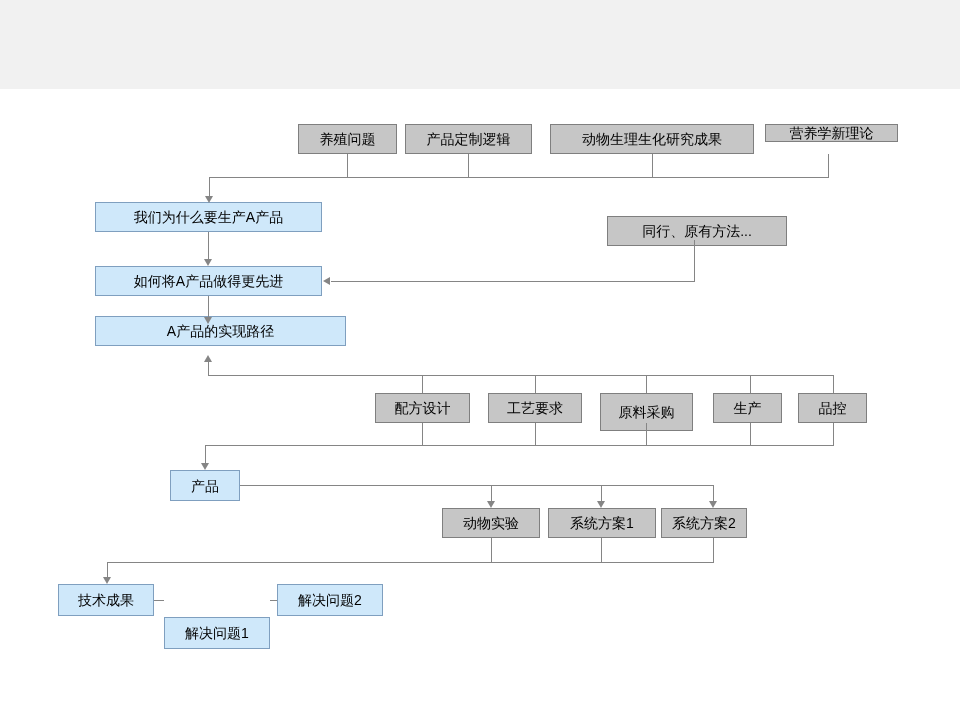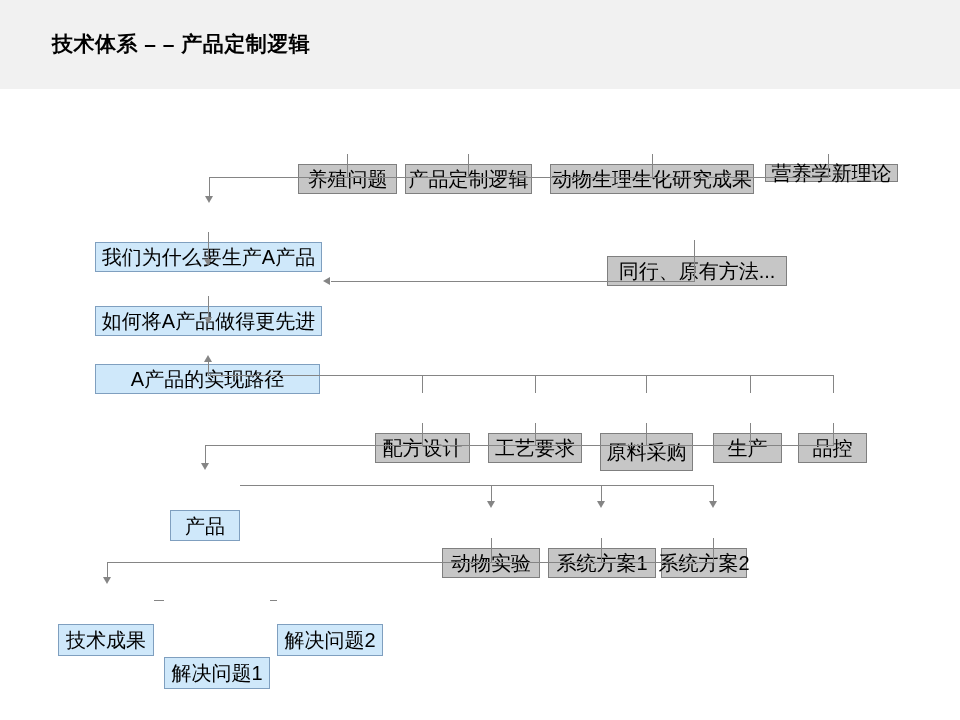--- a/index.html
+++ b/index.html
@@ -7,46 +7,45 @@
     --gray-fill:#c6c6c6; --gray-border:#7f7f7f;
     --blue-fill:#cfe8fa; --blue-border:#7f9fbf;
     --connector:#858585; --text:#000000;
   }
   html,body{margin:0;padding:0;}
   body{font-family:"Liberation Sans","DejaVu Sans",sans-serif;background:#fff;}
   .slide{position:relative;width:960px;height:720px;background:var(--body-bg);overflow:hidden;}
   .header{position:absolute;left:0;top:0;width:960px;height:89px;background:var(--header-bg);}
   .title{position:absolute;left:52px;top:30px;font-size:21px;font-weight:bold;color:var(--text);white-space:nowrap;letter-spacing:0.5px;}
   .box{position:absolute;display:flex;align-items:center;justify-content:center;
-       font-size:20px;color:var(--text);white-space:nowrap;box-sizing:border-box;line-height:1;margin-top:40px;}
+       font-size:14px;color:var(--text);white-space:nowrap;box-sizing:border-box;line-height:1;}
   .box.gray{background:var(--gray-fill);border:1px solid var(--gray-border);}
   .box.blue{background:var(--blue-fill);border:1px solid var(--blue-border);}
   .line{position:absolute;background:var(--connector);}
   .arr{position:absolute;width:0;height:0;border-style:solid;border-color:transparent;}
   .arr.down{border-width:7px 4px 0 4px;border-top-color:var(--connector);}
   .arr.up{border-width:0 4px 7px 4px;border-bottom-color:var(--connector);}
   .arr.left{border-width:4px 7px 4px 0;border-right-color:var(--connector);}
 </style>
 </head>
 <body>
 
 <div class="slide">
   <div class="header"></div>
-  <div class="title">技术体系 – – 产品定制逻辑</div>
 
   <div>
 
     <div class="box gray" style="left:298px;top:124px;width:99px;height:30px">养殖问题</div>
     <div class="box gray" style="left:405px;top:124px;width:127px;height:30px">产品定制逻辑</div>
     <div class="box gray" style="left:550px;top:124px;width:204px;height:30px">动物生理生化研究成果</div>
     <div class="box gray" style="left:765px;top:124px;width:133px;height:18px">营养学新理论</div>
 
     <div class="box blue" style="left:95px;top:202px;width:227px;height:30px">我们为什么要生产A产品</div>
     <div class="box blue" style="left:95px;top:266px;width:227px;height:30px">如何将A产品做得更先进</div>
-    <div class="box blue" style="left:95px;top:324px;width:225px;height:30px">A产品的实现路径</div>
+    <div class="box blue" style="left:95px;top:316px;width:251px;height:30px">A产品的实现路径</div>
 
     <div class="box gray" style="left:607px;top:216px;width:180px;height:30px">同行、原有方法...</div>
 
     <div class="box gray" style="left:375px;top:393px;width:95px;height:30px">配方设计</div>
     <div class="box gray" style="left:488px;top:393px;width:94px;height:30px">工艺要求</div>
     <div class="box gray" style="left:600px;top:393px;width:93px;height:38px">原料采购</div>
     <div class="box gray" style="left:713px;top:393px;width:69px;height:30px">生产</div>
     <div class="box gray" style="left:798px;top:393px;width:69px;height:30px">品控</div>
 
     <div class="box blue" style="left:170px;top:470px;width:70px;height:31px">产品</div>

